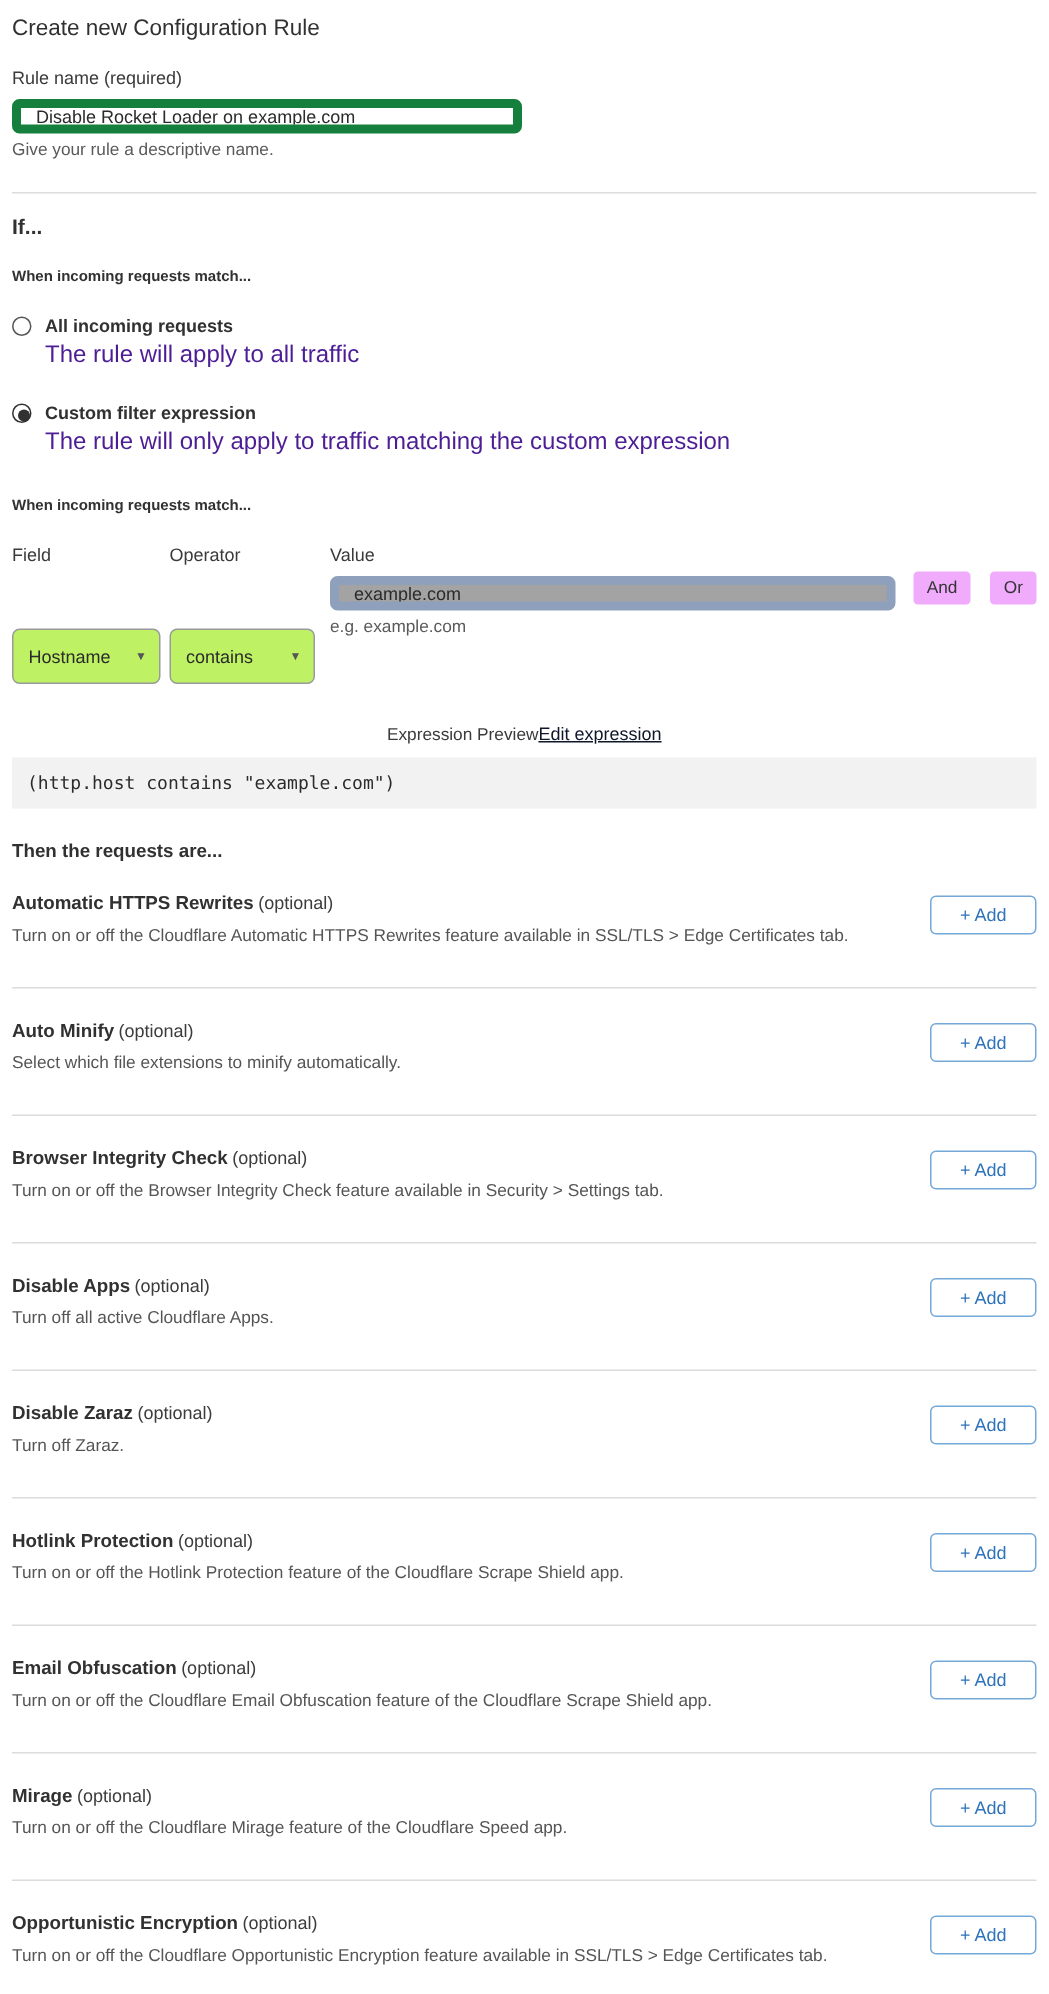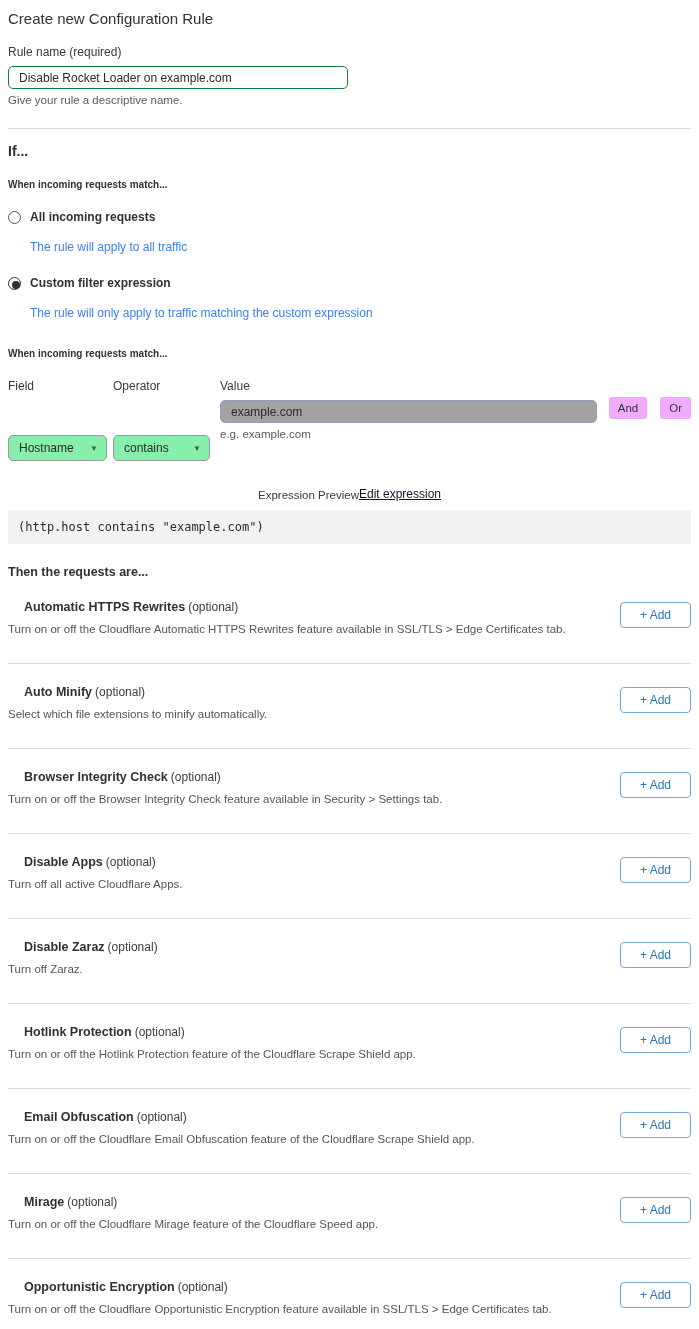--- a/index.html
+++ b/index.html
@@ -18,21 +18,21 @@
   }
   .field-label {
     font-size: 12px;
     color: #3a3a3a;
     margin-bottom: 7px;
   }
   .text-input {
     font-family: "Liberation Sans", sans-serif;
     font-size: 12px;
     color: #2b2b2b;
-    border: 1px solid #15803d;
+    border: 6px solid #15803d;
     border-radius: 5px;
     height: 23px;
     padding: 0 10px;
     background: #fff;
     outline: none;
   }
   .rule-name-input { width: 340px; }
   .helper-text {
     font-size: 11.5px;
     color: #5a5a5a;
@@ -72,31 +72,31 @@
   .radio-row.selected .radio-circle { border-color: #313131; }
   .radio-row.selected .radio-circle::after {
     content: "";
     position: absolute;
     left: 2.5px; top: 2.5px;
     width: 8px; height: 8px;
     border-radius: 50%;
     background: #313131;
   }
   .radio-label { font-size: 12px; font-weight: bold; }
-  .radio-desc { font-size: 12px; color: #3b82f6; margin-top: 16px; }
+  .radio-desc { font-size: 16px; color: #4c1d95; margin-top: 4px; }
   .builder-heading { margin-top: 28px; }
   .builder-row { display: flex; align-items: flex-start; }
   .builder-col-field { width: 99px; margin-right: 6px; }
   .builder-col-operator { width: 97px; margin-right: 10px; }
   .builder-col-value { flex: 1 1 auto; margin-right: 12px; }
   .fake-select {
-    height: 26px;
+    height: 37px;
     border: 1px solid #9a9a9a;
     border-radius: 5px;
-    background: #86efac;
+    background: #bef264;
     display: flex;
     align-items: center;
     justify-content: space-between;
     padding: 0 8px 0 10px;
     font-size: 12px;
     color: #2b2b2b;
     cursor: pointer;
     margin-top: 42px;
   }
   .select-caret {
@@ -148,21 +148,21 @@
     font-weight: bold;
     margin-top: 21px;
   }
   .setting-row {
     display: flex;
     justify-content: space-between;
     align-items: flex-start;
     padding: 21px 0 28px 0;
     border-bottom: 1px solid #dcdcdc;
   }
-  .setting-name { font-size: 12.5px; font-weight: bold; margin-left: 16px; }
+  .setting-name { font-size: 12.5px; font-weight: bold; }
   .optional-tag { font-size: 12px; font-weight: normal; color: #3c3c3c; margin-left: 3px; }
   .setting-desc { font-size: 11.5px; color: #555; margin-top: 9px; }
   .add-btn {
     flex: 0 0 auto;
     background: #fff;
     border: 1px solid #74a8d8;
     border-radius: 4px;
     color: #2f73bb;
     font-family: "Liberation Sans", sans-serif;
     font-size: 12px;

